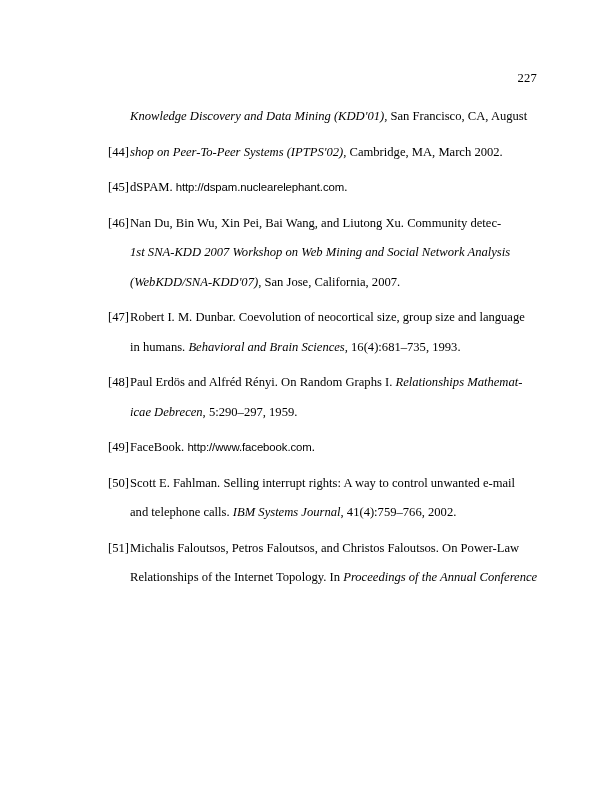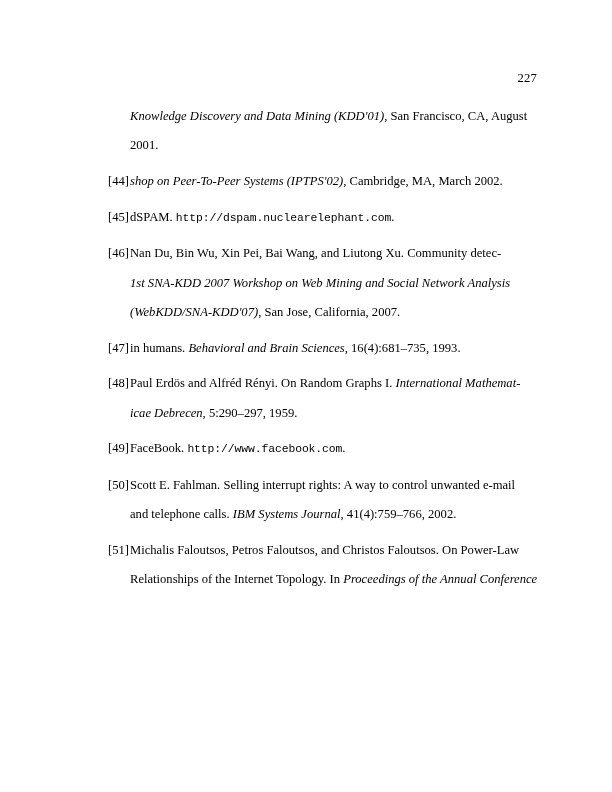--- a/index.html
+++ b/index.html
@@ -61,38 +61,37 @@
     margin-left: 22px;
   }
   .entry .body > .ln {
     display: block;
     white-space: nowrap;
   }
   i, .it {
     font-style: italic;
   }
   .mono {
-    font-family: Liberation Mono, monospace;
+    font-family: Liberation Sans, sans-serif;
     font-size: 11.4px;
     letter-spacing: -0.1px;
   }
 </style>
 </head>
 <body>
 
 <div id="page">
 
   <div id="folio">227</div>
 
   <div id="biblio">
       <div class="entry cont">
         <div class="label"></div>
         <div class="body">
           <span class="ln"><i>Knowledge Discovery and Data Mining (KDD'01)</i><span>, San Francisco, CA, August</span></span>
-          <span class="ln"><span>2001.</span></span>
         </div>
       </div>
       <div class="entry">
         <div class="label">[44]</div>
         <div class="body">
           <span class="ln"><i>shop on Peer-To-Peer Systems (IPTPS'02)</i><span>, Cambridge, MA, March 2002.</span></span>
         </div>
       </div>
       <div class="entry">
         <div class="label">[45]</div>
@@ -104,27 +103,28 @@
         <div class="label">[46]</div>
         <div class="body">
           <span class="ln"><span>Nan Du, Bin Wu, Xin Pei, Bai Wang, and Liutong Xu.  Community detec-</span></span>
           <span class="ln"><i>1st SNA-KDD 2007 Workshop on Web Mining and Social Network Analysis</i></span>
           <span class="ln"><i>(WebKDD/SNA-KDD'07)</i><span>, San Jose, California, 2007.</span></span>
         </div>
       </div>
       <div class="entry">
         <div class="label">[47]</div>
         <div class="body">
+          <span class="ln"><span>Robert I. M. Dunbar. Coevolution of neocortical size, group size and language</span></span>
           <span class="ln"><span>in humans. </span><i>Behavioral and Brain Sciences</i><span>, 16(4):681–735, 1993.</span></span>
         </div>
       </div>
       <div class="entry">
         <div class="label">[48]</div>
         <div class="body">
-          <span class="ln"><span>Paul Erdös and Alfréd Rényi. On Random Graphs I. </span><i>International Mathemat-</i></span>
+          <span class="ln"><span>Paul Erdös and Alfréd Rényi. On Random Graphs I. </span><i>Relationships Mathemat-</i></span>
           <span class="ln"><i>icae Debrecen</i><span>, 5:290–297, 1959.</span></span>
         </div>
       </div>
       <div class="entry">
         <div class="label">[49]</div>
         <div class="body">
           <span class="ln"><span>FaceBook. </span><span class="mono">http://www.facebook.com</span><span>.</span></span>
         </div>
       </div>
       <div class="entry">

